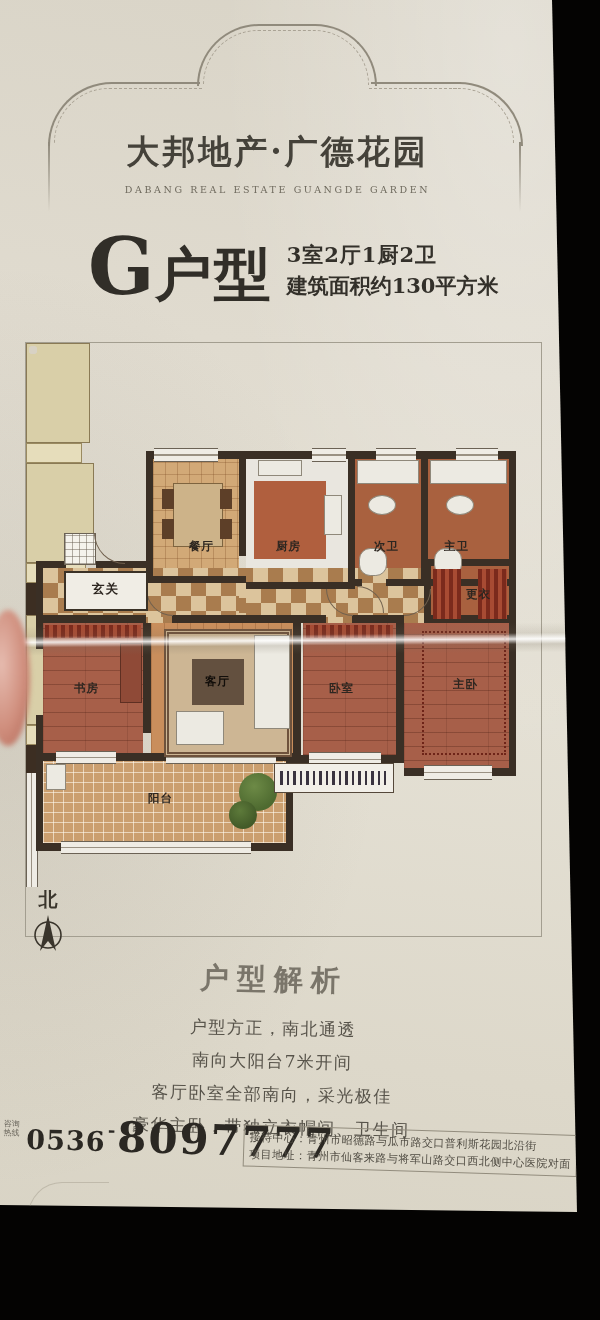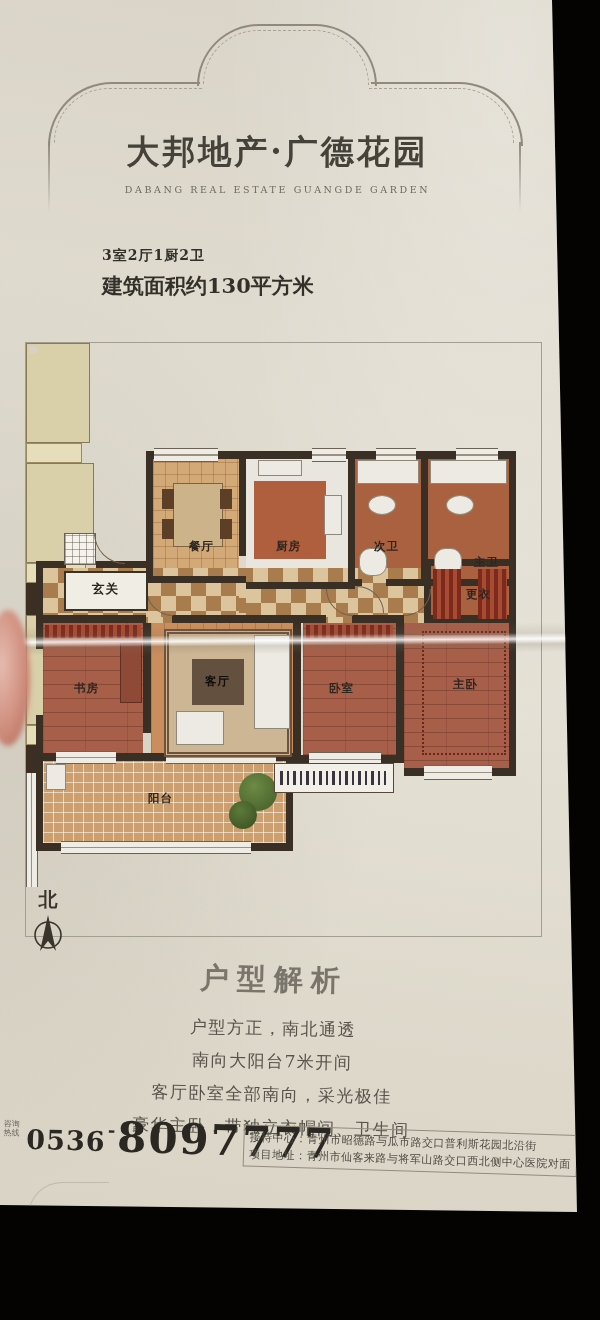--- a/index.html
+++ b/index.html
@@ -50,21 +50,21 @@
   
   #title{left:0;top:130px;width:555px;text-align:center;font-size:33px;font-weight:bold;
     letter-spacing:3px;color:#45423a;z-index:5;}
   #subtitle{left:0;top:184px;width:555px;text-align:center;font-size:9.5px;letter-spacing:2.6px;color:#6e695d;z-index:5;}
   
   #unit{left:88px;top:224px;width:430px;height:100px;display:flex;align-items:flex-start;z-index:5;}
   #unit .gname{color:#312e28;font-weight:bold;white-space:nowrap;}
   #unit .gname .g{font-size:78px;line-height:86px;}
   #unit .gname .hx{font-size:57px;line-height:86px;letter-spacing:2px;}
   #unit .specs{margin-left:14px;margin-top:16px;color:#33302a;font-weight:bold;}
-  #unit .specs .l1{font-size:14px;line-height:30px;letter-spacing:1px;}
+  #unit .specs .l1{font-size:21px;line-height:30px;letter-spacing:1px;}
   #unit .specs .l2{font-size:21px;line-height:32px;}
   
   #plan{left:25px;top:342px;width:515px;height:593px;border:1px solid #a39e90;z-index:4;}
   #plan .f,#plan .w,#plan .win,#plan .lbl,#plan .arc,#plan .it{position:absolute;}
   #plan .w{background:#3a2f25;z-index:12;}
   #plan .win{background:#efece5;border-top:1px solid #6b6255;border-bottom:1px solid #6b6255;z-index:14;
     background-image:linear-gradient(180deg,transparent 45%,#9a9183 45%,#9a9183 55%,transparent 55%);}
   #plan .winv{background:#efece5;border-left:1px solid #6b6255;border-right:1px solid #6b6255;z-index:14;
     background-image:linear-gradient(90deg,transparent 45%,#9a9183 45%,#9a9183 55%,transparent 55%);}
   #plan .lbl{z-index:20;font-size:11.5px;font-weight:bold;color:#2d2620;letter-spacing:1px;white-space:nowrap;font-family:Liberation Mono, monospace;}
@@ -125,20 +125,21 @@
   <div class="abs arch" id="a5"></div>
   <div class="abs arch-d" id="a5d"></div>
   <div class="abs stub" id="a6"></div>
   <div class="abs stub" id="a7"></div>
   <div class="abs" id="bl-corner"></div>
 
   <div class="abs" id="subtitle">DABANG REAL ESTATE GUANGDE GARDEN</div>
   <div class="abs" id="title">大邦地产·广德花园</div>
 
   <div class="abs" id="unit">
+    <div class="gname"><span class="g">G</span><span class="hx">户型</span></div>
     <div class="specs">
       <div class="l1">3室2厅1厨2卫</div>
       <div class="l2">建筑面积约130平方米</div>
     </div>
   </div>
 
   <div class="abs" id="plan">
 
     <div class="f tile-s" style="left:127px;top:115px;width:86px;height:125px;"></div>
     <div class="f" style="left:220px;top:115px;width:102px;height:128px;background:#e9e6df;"></div>
@@ -254,21 +255,21 @@
 
     <div class="arc" style="left:331px;top:243px;width:26px;height:26px;border-left:none;border-bottom:none;border-top-right-radius:100%;"></div>
     <div class="arc" style="left:407px;top:243px;width:26px;height:26px;border-left:none;border-bottom:none;border-top-right-radius:100%;"></div>
     <div class="arc" style="left:300px;top:246px;width:26px;height:26px;border-right:none;border-top:none;border-bottom-left-radius:100%;"></div>
     <div class="arc" style="left:378px;top:246px;width:26px;height:26px;border-left:none;border-top:none;border-bottom-right-radius:100%;"></div>
     <div class="arc" style="left:120px;top:246px;width:26px;height:26px;border-right:none;border-top:none;border-bottom-left-radius:100%;"></div>
 
     <div class="lbl" style="left:163px;top:196px;">餐厅</div>
     <div class="lbl" style="left:250px;top:196px;">厨房</div>
     <div class="lbl" style="left:348px;top:196px;">次卫</div>
-    <div class="lbl" style="left:418px;top:212px;margin-left:30px;">主卫</div>
+    <div class="lbl" style="left:418px;top:196px;">主卫</div>
     <div class="lbl" style="left:66px;top:238px;font-size:12.5px;z-index:21;text-align:right;">玄关</div>
     <div class="lbl" style="left:440px;top:244px;">更衣</div>
     <div class="lbl" style="left:48px;top:338px;">书房</div>
     <div class="lbl" style="left:179px;top:331px;color:#120e0a;">客厅</div>
     <div class="lbl" style="left:303px;top:338px;">卧室</div>
     <div class="lbl" style="left:427px;top:334px;">主卧</div>
     <div class="lbl" style="left:122px;top:448px;">阳台</div>
 
     <div id="north">
       <div class="nchar">北</div>

